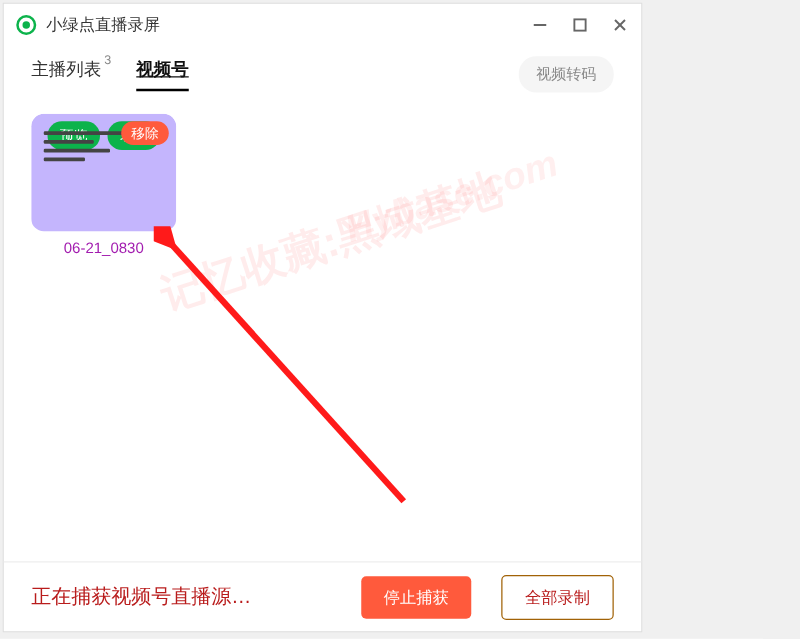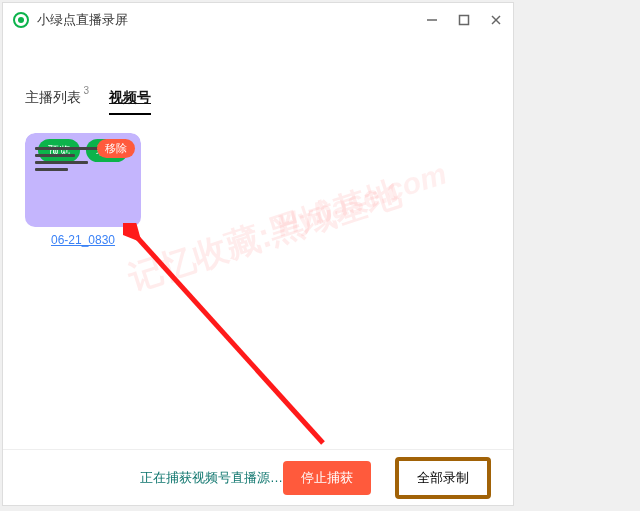--- a/index.html
+++ b/index.html
@@ -4,43 +4,43 @@
 <style>
 * { margin: 0; padding: 0; box-sizing: border-box; font-family: "Microsoft YaHei", sans-serif; }
 body { background: #f0f0f0; width: 640px; height: 511px; position: relative; }
 .window { position: absolute; top: 2px; left: 2px; width: 512px; height: 504px; background: #fff; border: 1px solid #ddd; display: flex; flex-direction: column; }
 .titlebar { height: 34px; display: flex; align-items: center; padding: 0 10px; }
 .app-icon { width: 16px; height: 16px; border: 2px solid #0cb34b; border-radius: 50%; position: relative; margin-right: 8px; }
 .app-icon::after { content: ""; position: absolute; top: 50%; left: 50%; width: 6px; height: 6px; background: #0cb34b; border-radius: 50%; transform: translate(-50%,-50%); }
 .app-title { font-size: 13px; color: #333; flex: 1; }
 .win-ctrl { display: flex; gap: 18px; align-items: center; }
 .win-btn { width: 14px; height: 14px; display: flex; align-items: center; justify-content: center; cursor: pointer; color: #666; }
-.tabbar { height: 44px; display: flex; align-items: center; padding: 0 22px; position: relative; margin-top: 42px; }
+.tabbar { height: 44px; display: flex; align-items: center; padding: 0 22px; position: relative; }
 .tab { font-size: 14px; color: #333; margin-right: 28px; cursor: pointer; position: relative; padding-bottom: 6px; }
 .tab sup { font-size: 10px; color: #888; position: absolute; top: -4px; right: -8px; }
 .tab.active { color: #111; font-weight: 600; text-decoration: underline; }
 .tab.active::after { content: ""; position: absolute; bottom: -2px; left: 0; right: 0; height: 2px; background: #000; }
 .right-btns { margin-left: auto; display: flex; gap: 12px; }
 .pill-btn { font-size: 12px; color: #888; background: #f5f5f5; border: none; border-radius: 14px; padding: 6px 14px; cursor: pointer; }
 .content { flex: 1; padding: 10px 22px; position: relative; overflow: hidden; }
 .card { width: 116px; border-radius: 10px; overflow: hidden; text-align: center; }
 .thumb { width: 116px; height: 94px; background: #c4b5fd; border-radius: 10px; position: relative; display: flex; flex-direction: column; justify-content: flex-start; padding: 6px; }
 .thumb-badge { position: absolute; top: 6px; right: 6px; background: #ff5a3c; color: #fff; font-size: 11px; padding: 2px 8px; border-radius: 10px; cursor: pointer; }
 .thumb-lines { position: absolute; top: 14px; left: 10px; right: 40px; }
 .thumb-lines div { height: 3px; background: #444; margin-bottom: 4px; border-radius: 1px; }
 .thumb-btns { display: flex; gap: 6px; justify-content: center; }
 .mini-btn { background: #0cb34b; color: #fff; font-size: 11px; padding: 4px 10px; border: none; border-radius: 12px; cursor: pointer; }
-.card-name { font-size: 12px; color: #3b82f6; margin-top: 6px; text-decoration: underline; }
+.card-name { font-size: 12px; color: #a21caf; margin-top: 6px; }
 .card-status { font-size: 11px; color: #888; margin-top: 2px; }
 .watermark { position: absolute; top: 90px; left: 120px; font-size: 34px; font-weight: 700; color: rgba(255,100,100,0.12); transform: rotate(-18deg); pointer-events: none; white-space: nowrap; }
 .watermark2 { position: absolute; top: 60px; left: 270px; font-size: 30px; font-weight: 700; color: rgba(255,100,100,0.10); transform: rotate(-18deg); pointer-events: none; font-style: italic; }
 .footer { height: 56px; border-top: 1px solid #eee; display: flex; align-items: center; padding: 0 22px; }
-.footer-status { font-size: 13px; color: #0f766e; flex: 1; text-align: right; }
+.footer-status { font-size: 16px; color: #b91c1c; flex: 1; }
 .btn-danger { background: #ff5a3c; color: #fff; border: none; font-size: 13px; padding: 8px 18px; border-radius: 4px; cursor: pointer; margin-right: 24px; }
-.btn-outline { background: #fff; color: #000000; border: 4px solid #a16207; font-size: 13px; padding: 8px 18px; border-radius: 4px; cursor: pointer; }
+.btn-outline { background: #fff; color: #b91c1c; border: 1px solid #a16207; font-size: 13px; padding: 8px 18px; border-radius: 4px; cursor: pointer; }
 .arrow { position: absolute; top: 100px; left: 120px; pointer-events: none; }
 </style>
 </head>
 <body>
 
 <div class="window">
 
   <div class="titlebar">
     <span class="app-icon"></span>
     <span class="app-title">小绿点直播录屏</span>
@@ -66,20 +66,21 @@
 
   <div class="tabbar">
     <div class="tab">
       <span>主播列表</span>
       <sup>3</sup>
     </div>
     <div class="tab active">
       <span>视频号</span>
     </div>
     <div class="right-btns">
+      <button class="pill-btn">视频转码</button>
     </div>
   </div>
 
   <div class="content">
     <div class="card">
       <div class="thumb">
         <div class="thumb-lines">
           <div></div>
             <div style="width:60%"></div>
             <div style="width:80%"></div>

